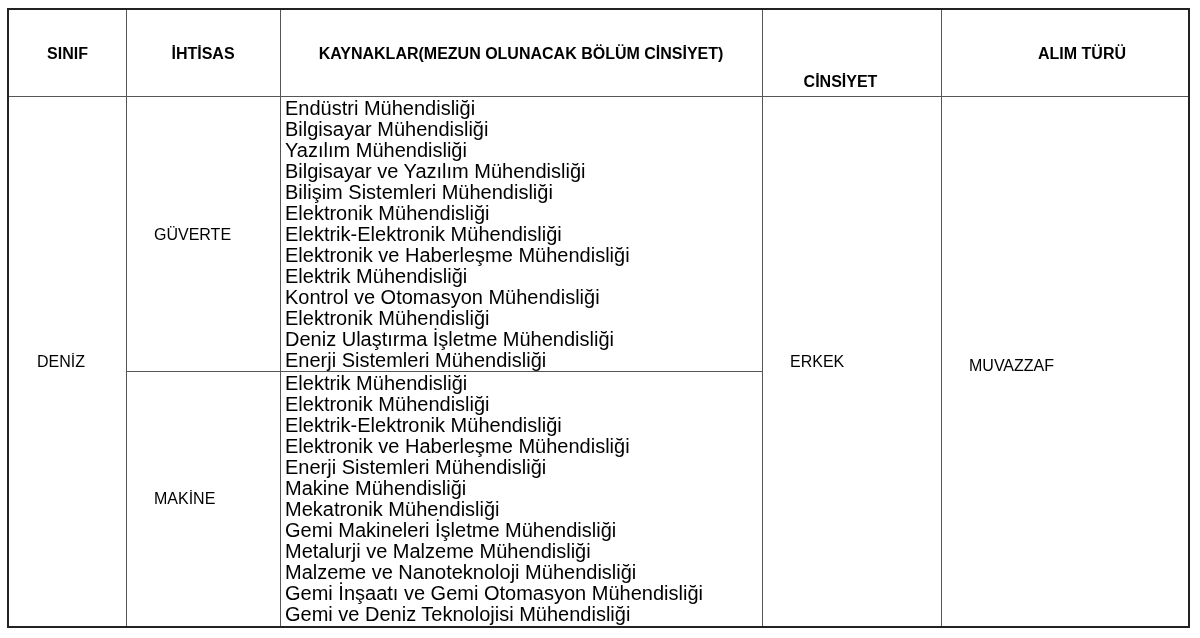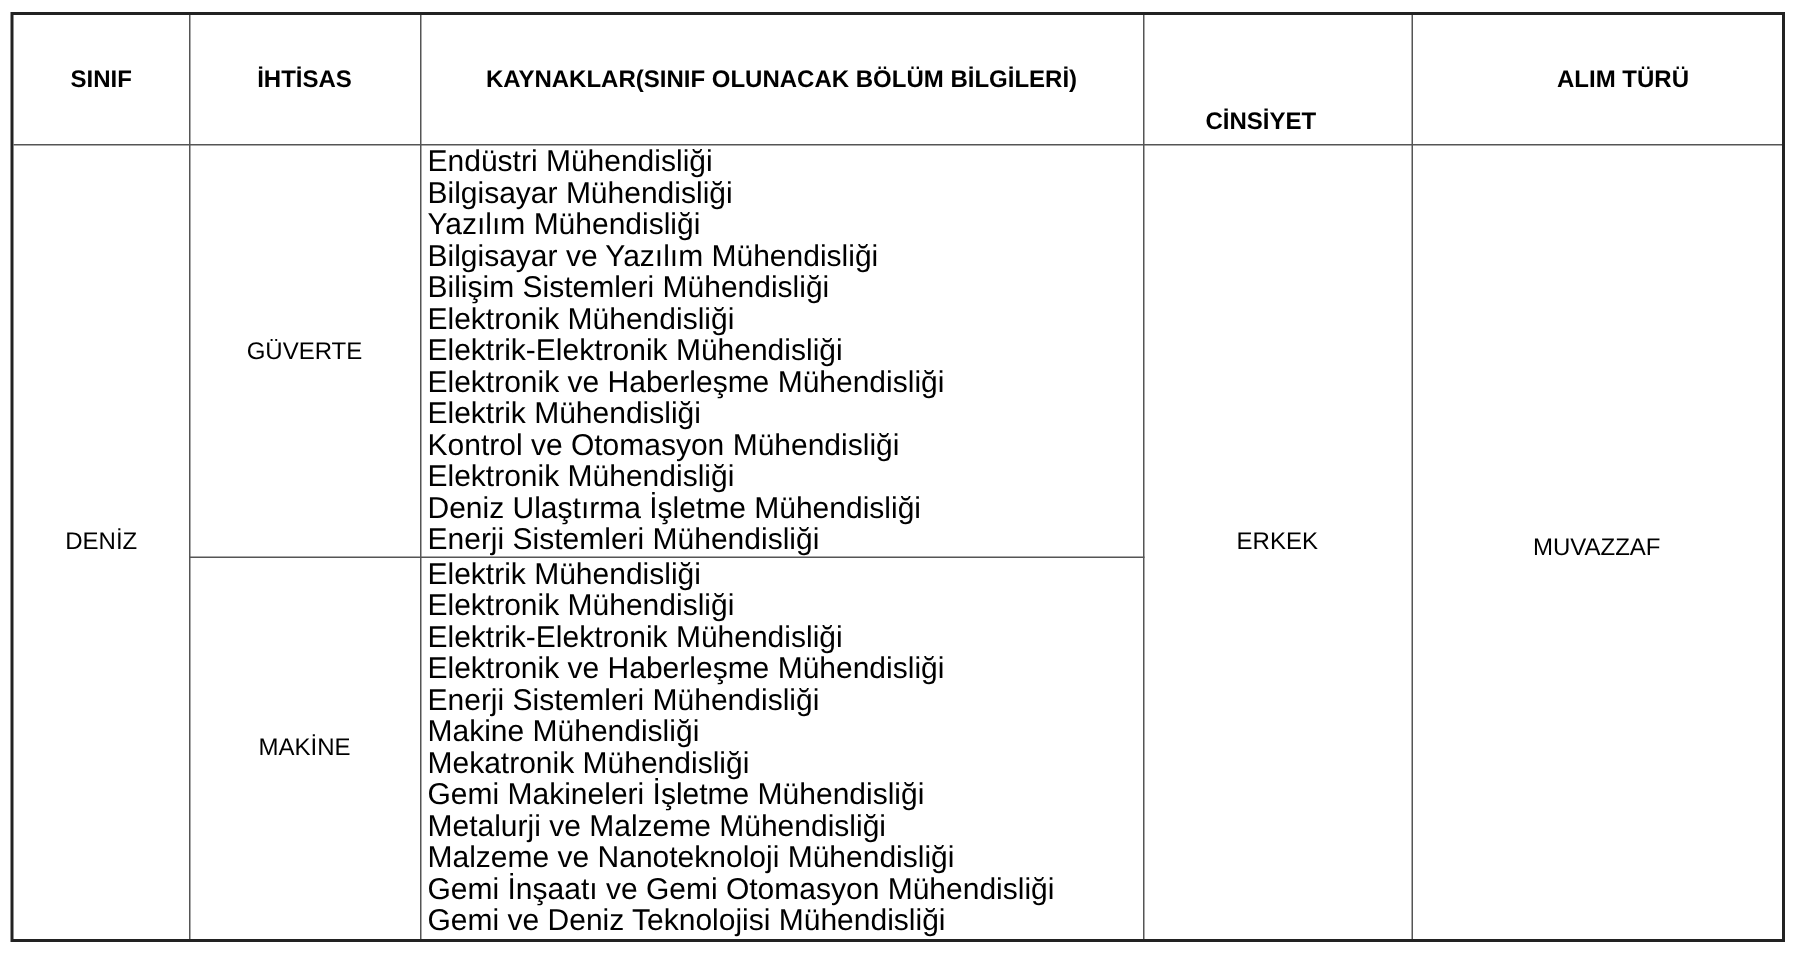--- a/index.html
+++ b/index.html
@@ -4,22 +4,22 @@
 <style>
   html, body { margin: 0; padding: 0; background: #ffffff; }
   body { width: 1200px; height: 638px; position: relative; overflow: hidden;
          font-family: "Liberation Sans", sans-serif; color: #000; }
   .tbl { position: absolute; left: 7px; top: 8px; width: 1183px; height: 620px;
          border: 2px solid #222; box-sizing: border-box; }
   .vline { position: absolute; top: 0; bottom: 0; width: 1px; background: #555; }
   .hline { position: absolute; height: 1px; background: #555; }
   .hdr { position: absolute; top: 0; height: 87px; display: flex; align-items: center;
          justify-content: center; text-align: center; font-weight: bold; font-size: 16px; line-height: 20px; }
-  .cell { position: absolute; display: flex; align-items: center; justify-content: center;
-          font-size: 16px; }
+  .cell { position: absolute; display: flex; align-items: center; justify-content: flex-start;
+          font-size: 16px; padding-left: 28px; }
   .list { position: absolute; left: 276px; font-size: 20px; line-height: 21px; margin: 0; padding: 0; list-style: none; }
   .list li { white-space: nowrap; }
 </style>
 </head>
 <body>
 
 <div class="tbl">
 
   <div class="vline" style="left:117px;"></div>
   <div class="vline" style="left:271px;"></div>
@@ -31,21 +31,21 @@
   <div class="hline" style="left:117px; width:637px; top:361px;"></div>
 
   <div class="hdr" style="left:0; width:117px;">
     <span>SINIF</span>
   </div>
   <div class="hdr" style="left:117px; width:154px;">
     <span>İHTİSAS</span>
   </div>
   <div class="hdr" style="left:271px; width:482px; ">
     <span>KAYNAKLAR</span>
-    <span>(SINIF OLUNACAK BÖLÜM BİLGİLERİ)</span>
+    <span>(MEZUN OLUNACAK BÖLÜM CİNSİYET)</span>
   </div>
   <div class="hdr" style="left:742px; width:179px;margin-top:28px;">
     <span>CİNSİYET</span>
   </div>
   <div class="hdr" style="left:932px; width:282px;">
     <span>ALIM TÜRÜ</span>
   </div>
 
   <div class="cell" style="left:0; width:117px; top:87px; bottom:0;">
     <span>DENİZ</span>

